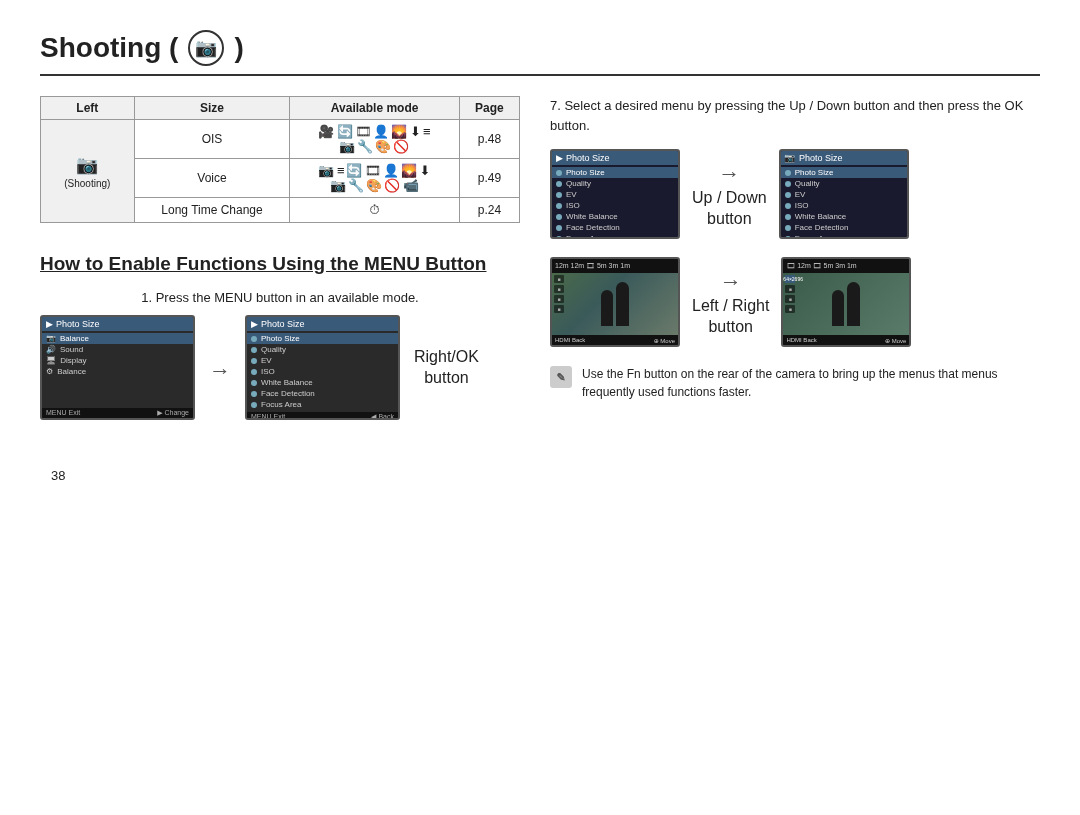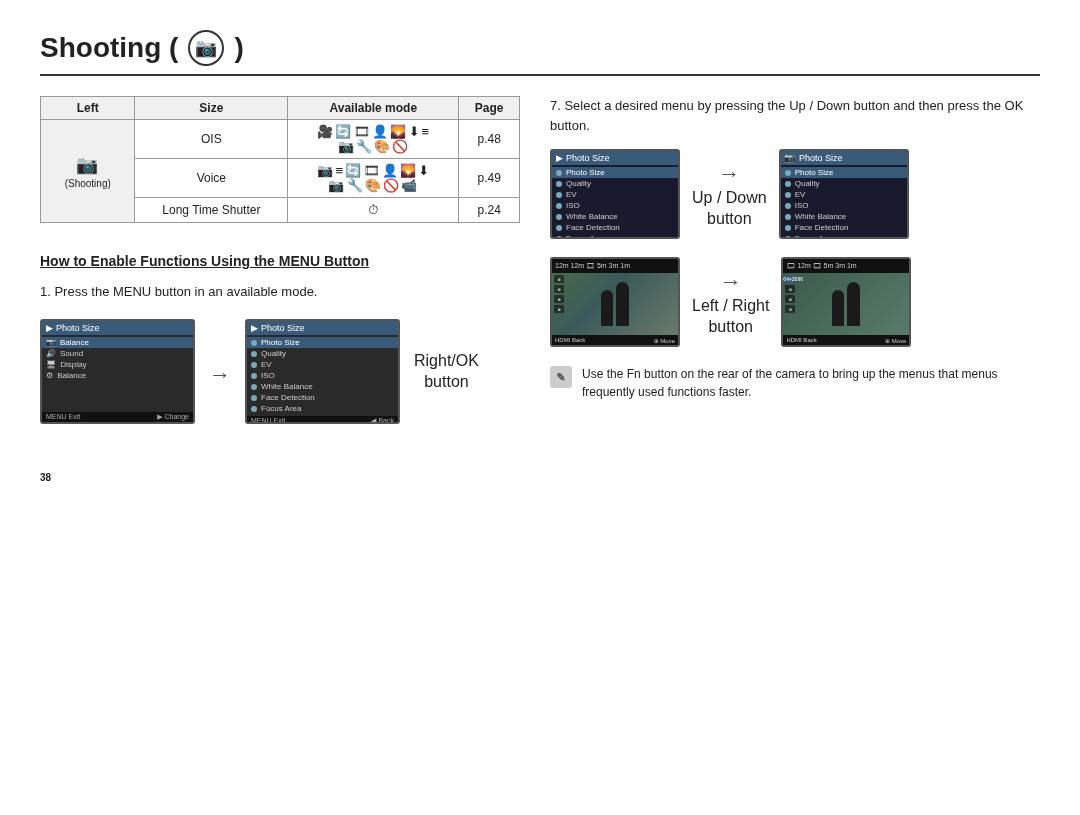--- a/index.html
+++ b/index.html
@@ -91,30 +91,31 @@
       display: flex;
       flex-wrap: wrap;
       gap: 2px;
       justify-content: center;
       align-items: center;
       font-size: 13px;
     }
 
     
     .section-title {
-      font-size: 14px;
+      font-size: 19px;
       font-weight: bold;
       text-decoration: underline;
       margin-bottom: 14px;
       margin-top: 10px;
     }
 
     .steps-list {
       list-style: none;
-      margin-bottom: 18px;
+      margin-bottom: 8px;
+      text-align: center;
     }
     .steps-list li {
       margin-bottom: 6px;
       font-size: 13px;
       line-height: 1.4;
     }
 
     
     .screen-demo {
       display: flex;
@@ -306,22 +307,23 @@
       justify-content: center;
       font-size: 11px;
       flex-shrink: 0;
       margin-top: 1px;
       color: #555;
       font-weight: bold;
     }
 
     .page-number {
       margin-top: 30px;
-      font-size: 10px;
-      font-weight: bold;
+      font-size: 13px;
+      font-weight: normal;
+      margin-left: 11px;
     }
   </style>
 </head>
 <body>
 
 <div class="page-title">
   <span>Shooting (</span>
   <span class="camera-icon-circle">📷</span>
   <span>)</span>
 </div>
@@ -383,21 +385,21 @@
               <span>📷</span>
                 <span>🔧</span>
                 <span>🎨</span>
                 <span>🚫</span>
                 <span>📹</span>
             </div>
           </td>
           <td>p.49</td>
         </tr>
         <tr>
-          <td>Long Time Shutter</td>
+          <td>Long Time Change</td>
           <td>
             <div class="icon-row">
                 <span>⏱</span>
               </div>
           </td>
           <td>p.24</td>
         </tr>
       </tbody>
     </table>
 

